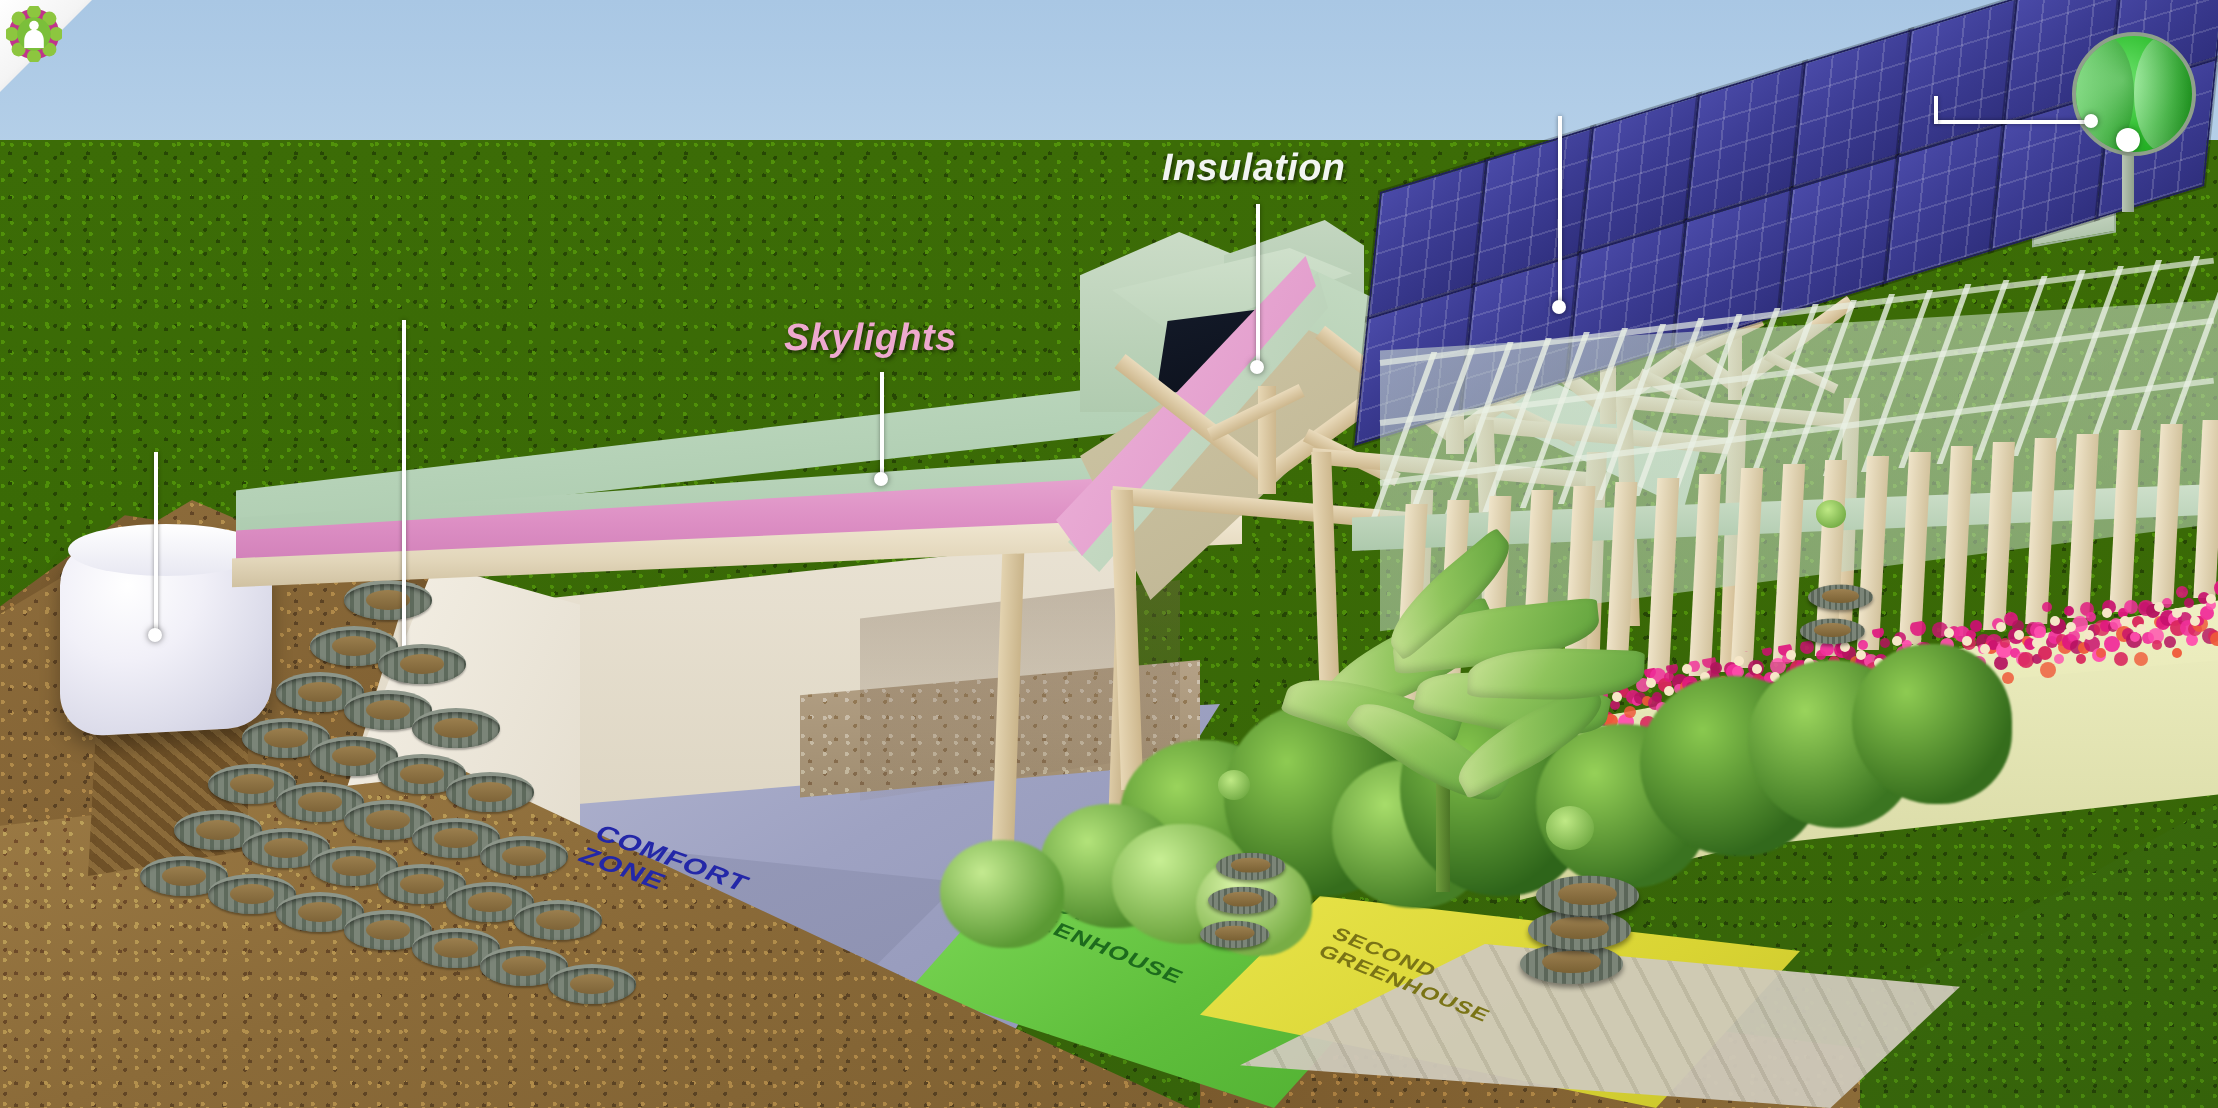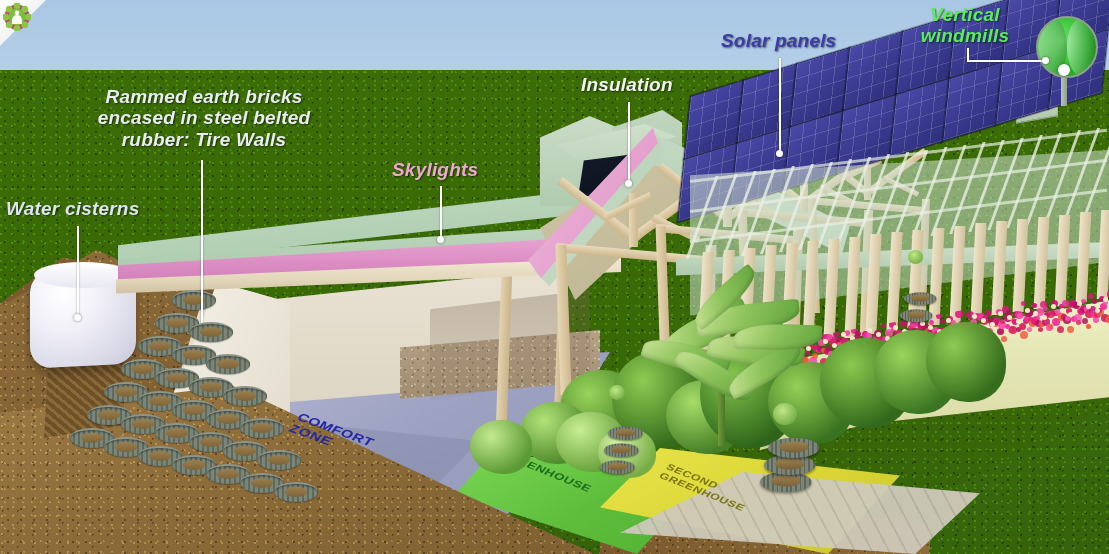--- a/index.html
+++ b/index.html
@@ -798,44 +798,37 @@
 
   <div class="floor-text" id="cz-text" style="left: 292px; top: 418px; font-size: 15px; transform: rotate(20deg) skewX(-16deg) scaleY(0.78); color: rgb(35, 39, 168);">COMFORT
 ZONE</div>
 
   <div class="floor-text" id="gh1-text" style="left: 500px; top: 452px; font-size: 13px; transform: rotate(22deg) skewX(-16deg) scaleY(0.76); color: rgb(29, 107, 29);">FIRST
 GREENHOUSE</div>
 
   <div class="floor-text" id="gh2-text" style="left: 660px; top: 474px; font-size: 12px; transform: rotate(22deg) skewX(-16deg) scaleY(0.76); color: rgb(122, 116, 22);">SECOND
 GREENHOUSE</div>
 
-  <div class="label" id="lbl-tire" style="left: 84px; top: 86px; width: 240px; font-size: 19px; text-align: center; color: rgb(232, 238, 240);">Rammed earth bricks
-encased in steel belted
-rubber: Tire Walls</div>
   <div class="leader" style="left:201px;top:160px;width:2px;height:176px;"></div>
   <div class="leader-dot" style="left:198px;top:334px;"></div>
 
-  <div class="label" id="lbl-cistern" style="left: 6px; top: 198px; font-size: 19px; color: rgb(220, 230, 239);">Water cisterns</div>
   <div class="leader" style="left:77px;top:226px;width:2px;height:90px;"></div>
   <div class="leader-dot" style="left:74px;top:314px;"></div>
 
   <div class="label" id="lbl-insul" style="left: 392px; top: 159px; font-size: 19px; color: rgb(238, 169, 207);">Skylights</div>
   <div class="leader" style="left:440px;top:186px;width:2px;height:52px;"></div>
   <div class="leader-dot" style="left:437px;top:236px;"></div>
 
   <div class="label" id="lbl-sky" style="left: 581px; top: 74px; font-size: 19px; color: rgb(242, 245, 242);">Insulation</div>
   <div class="leader" style="left:628px;top:102px;width:2px;height:82px;"></div>
   <div class="leader-dot" style="left:625px;top:180px;"></div>
 
-  <div class="label" id="lbl-solar" style="left: 721px; top: 30px; font-size: 19px; color: rgb(60, 60, 168);">Solar panels</div>
   <div class="leader" style="left:779px;top:58px;width:2px;height:96px;"></div>
   <div class="leader-dot" style="left:776px;top:150px;"></div>
 
-  <div class="label" id="lbl-wind" style="left: 905px; top: 4px; width: 120px; font-size: 19px; text-align: center; color: rgb(90, 237, 90);">Vertical
-windmills</div>
   <div class="leader-h" style="left:967px;top:60px;width:78px;"></div>
   <div class="leader" style="left:967px;top:48px;width:2px;height:14px;"></div>
   <div class="leader-dot" style="left:1042px;top:57px;"></div>
 
   <div class="lyr" id="curl"></div>
   <div class="lyr" id="curl-edge"></div>
   <div class="lyr" id="logo">
     <svg viewBox="0 0 40 40" width="28" height="28" aria-hidden="true">
       <g>
         <circle cx="20" cy="20" r="18" fill="#c0348c"></circle>

